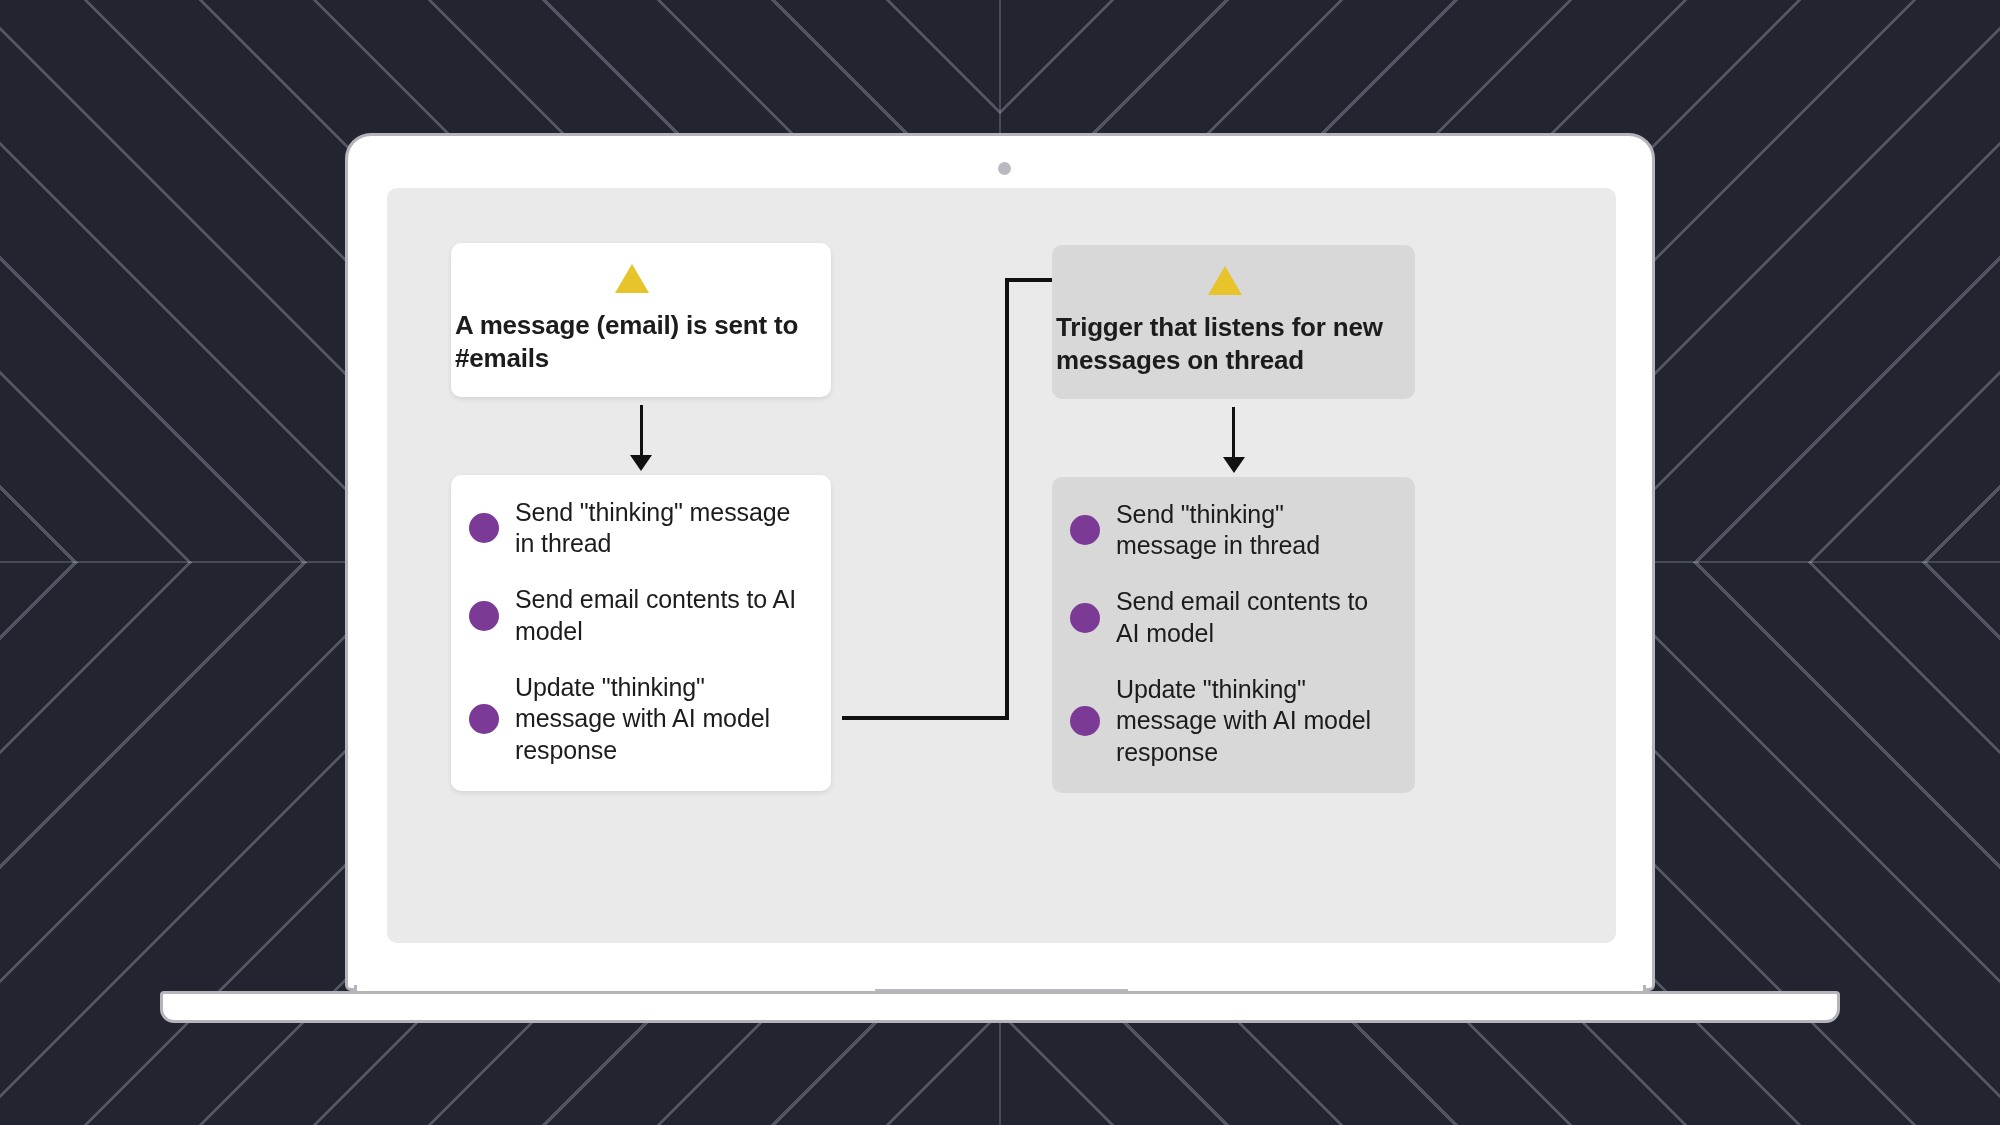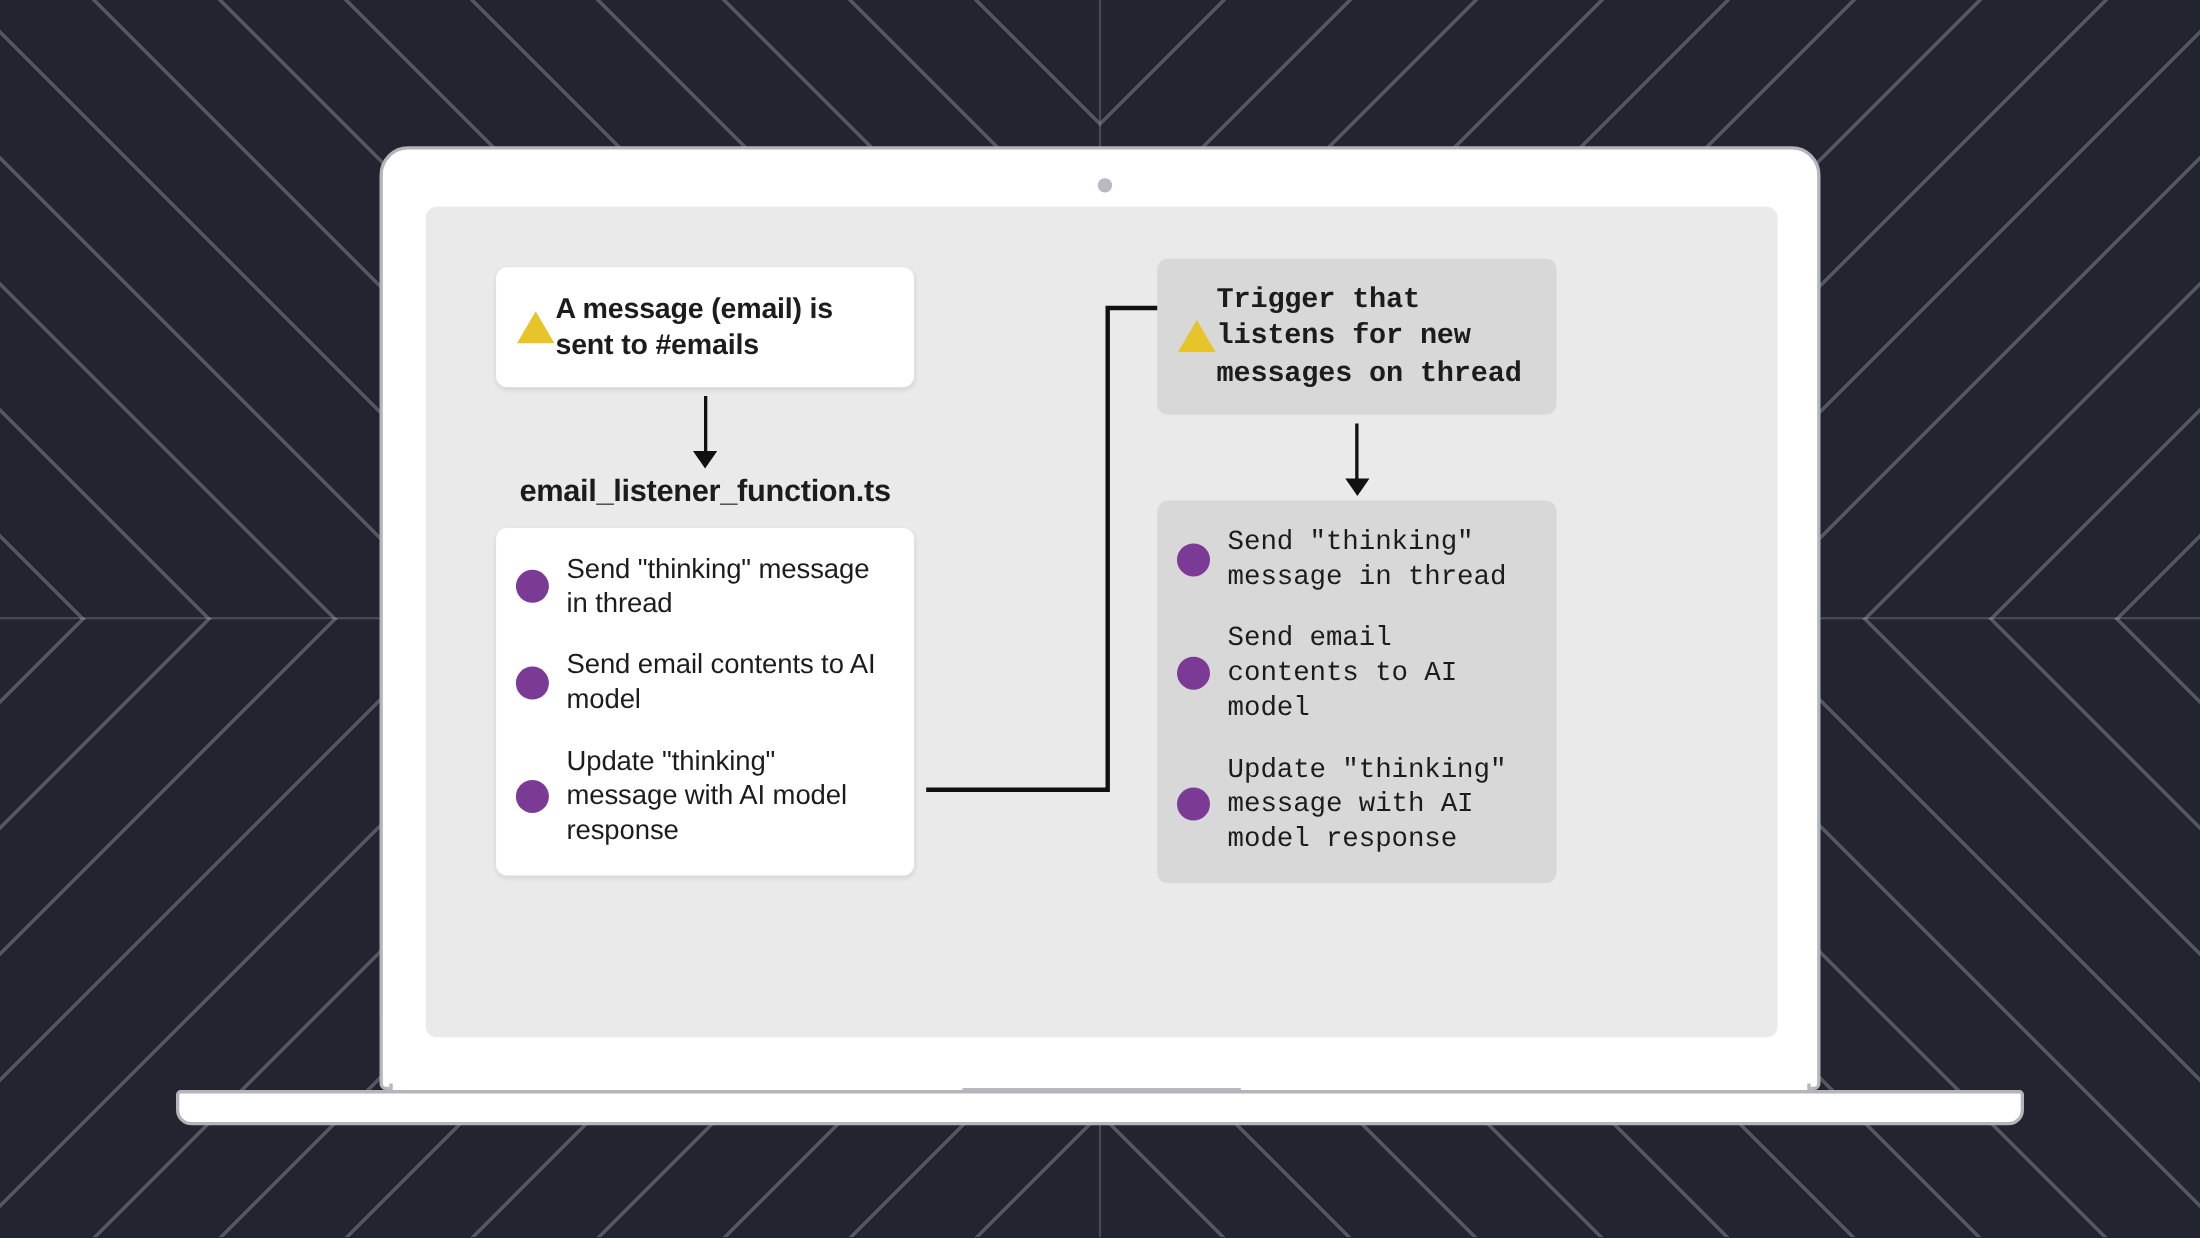--- a/index.html
+++ b/index.html
@@ -119,29 +119,30 @@
     height: 17px;
     background: #b8b8be;
     border-radius: 0 0 13px 13px;
   }
 
   
   .column {
     position: absolute;
   }
   .col-left  { left: 64px; top: 55px; width: 380px; }
-  .col-right { left: 665px; top: 47px; width: 363px; font-family: Liberation Mono, monospace; }
+  .col-right { left: 665px; top: 57px; width: 363px; }
 
   .trigger-card {
     border-radius: 10px;
-    padding: 21px 22px 21px 19px;
+    padding: 21px 22px 21px 4px;
     display: flex;
     align-items: center;
-    gap: 1px;
-    box-sizing: border-box;
+    gap: 16px;
+    box-sizing: border-box;
+    flex-direction: column;
   }
   .trigger-card.light {
     background: #ffffff;
     box-shadow: 0 2px 5px rgba(0,0,0,0.10);
   }
   .trigger-card.shaded {
     background: #d8d8d8;
   }
   .tri-icon {
     flex: 0 0 auto;
@@ -263,21 +264,20 @@
           <div class="trigger-card light">
             <span class="tri-icon"></span>
             <span class="trigger-text">A message (email) is sent to #emails</span>
           </div>
 
           <div class="down-arrow">
             <span class="shaft"></span>
             <span class="head"></span>
           </div>
 
-          <div class="fn-label">email_listener_function.ts</div>
 
           <div class="steps-card light">
             <div class="step">
               <span class="bullet"></span>
               <span class="step-text">Send "thinking" message in thread</span>
             </div>
             <div class="step">
               <span class="bullet"></span>
               <span class="step-text">Send email contents to AI model</span>
             </div>

